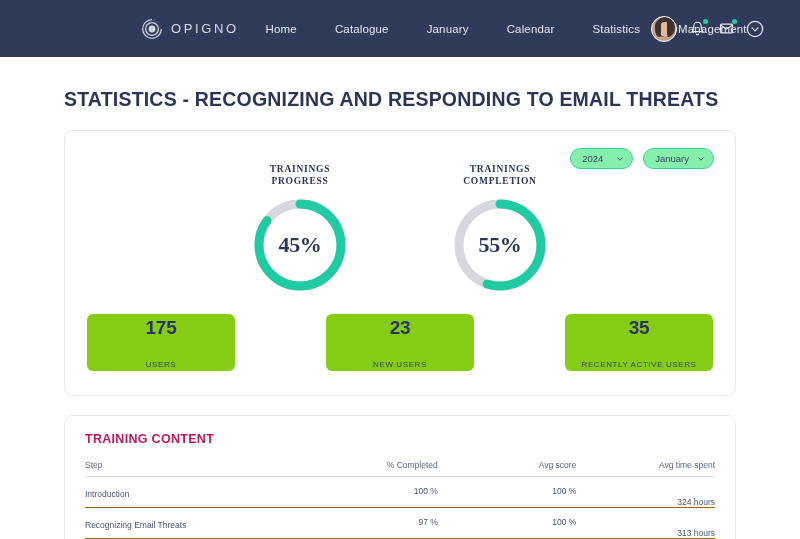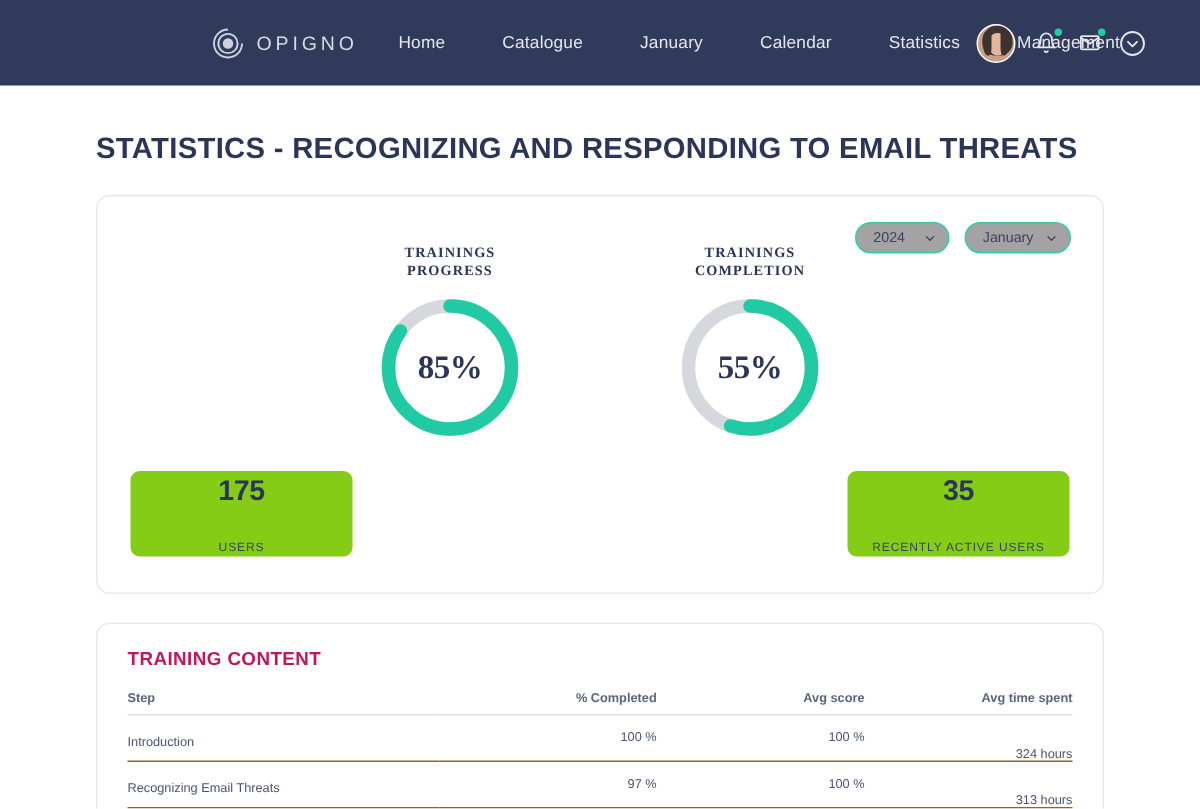--- a/index.html
+++ b/index.html
@@ -86,21 +86,21 @@
   
   .stats-card { padding: 22px 22px 24px 22px; }
   .selects {
     position: absolute; top: 17px; right: 21px;
     display: flex; gap: 10px;
   }
   .select {
     border: 1px solid #30cfa8; border-radius: 13px;
     height: 21px; min-width: 63px;
     display: flex; align-items: center; justify-content: space-between;
-    padding: 0 8px 0 11px; background: #a3a3a3;
+    padding: 0 8px 0 11px; background: #86efac;
     font-size: 9.5px; color: #3b4363; gap: 8px;
   }
   .select .chev { display: block; }
 
   .donuts { display: flex; justify-content: center; gap: 108px; margin-top: 10px; }
   .donut-wrap { display: flex; flex-direction: column; align-items: center; font-family: Liberation Serif, serif; }
   .donut-label {
     font-size: 9.5px; font-weight: bold; color: #2b3558;
     letter-spacing: .75px; text-align: center; line-height: 12px;
     margin-bottom: 12px; text-transform: uppercase;
@@ -124,21 +124,21 @@
     letter-spacing: .6px; margin-top: 21px; text-transform: uppercase;
   }
 
   
   .tc-card { padding: 16px 20px 0 20px; height: 140px; overflow: hidden; }
   .tc-title {
     font-size: 12.5px; font-weight: bold; color: #be185d; letter-spacing: .3px;
   }
   table { width: 100%; border-collapse: collapse; margin-top: 14px; }
   th {
-    font-size: 8.5px; font-weight: bold; color: #5b6персо;
+    font-size: 8.5px; font-weight: normal; color: #5b6персо;
     color: #5b6480; padding-bottom: 6px; border-bottom: 1px solid #dfe1e7;
     text-align: right; white-space: nowrap;
   }
   th.left { text-align: left; }
   td {
     font-size: 8.5px; color: #4a5370; padding: 9px 0 0 0;
     border-bottom: 1px solid #a16207; text-align: right; vertical-align: bottom;
     height: 26px;
   }
   td.left { text-align: left; padding-bottom: 8px; }
@@ -234,21 +234,21 @@
       <div class="donut-wrap">
         <div class="donut-label">
           <span>TRAININGS</span><br>
           <span>PROGRESS</span>
         </div>
         <div class="donut">
           <svg width="92" height="92" viewBox="0 0 92 92">
             <circle cx="46" cy="46" r="41" fill="none" stroke="#d6d8dd" stroke-width="9"></circle>
             <circle id="arc0" cx="46" cy="46" r="41" fill="none" stroke="#20cba3" stroke-width="9" stroke-linecap="round" stroke-dasharray="218.96900795520855 38.64158963915446"></circle>
           </svg>
-          <div class="donut-value">85%</div>
+          <div class="donut-value">45%</div>
         </div>
       </div>
 
       <div class="donut-wrap">
         <div class="donut-label">
           <span>TRAININGS</span><br>
           <span>COMPLETION</span>
         </div>
         <div class="donut">
           <svg width="92" height="92" viewBox="0 0 92 92">
@@ -258,20 +258,24 @@
           <div class="donut-value">55%</div>
         </div>
       </div>
 
     </div>
 
     <div class="metrics">
       <div class="metric">
         <div class="metric-value">175</div>
         <div class="metric-label">USERS</div>
+      </div>
+      <div class="metric">
+        <div class="metric-value">23</div>
+        <div class="metric-label">NEW USERS</div>
       </div>
       <div class="metric">
         <div class="metric-value">35</div>
         <div class="metric-label">RECENTLY ACTIVE USERS</div>
       </div>
     </div>
 
   </div>
 
   <div class="card tc-card">

